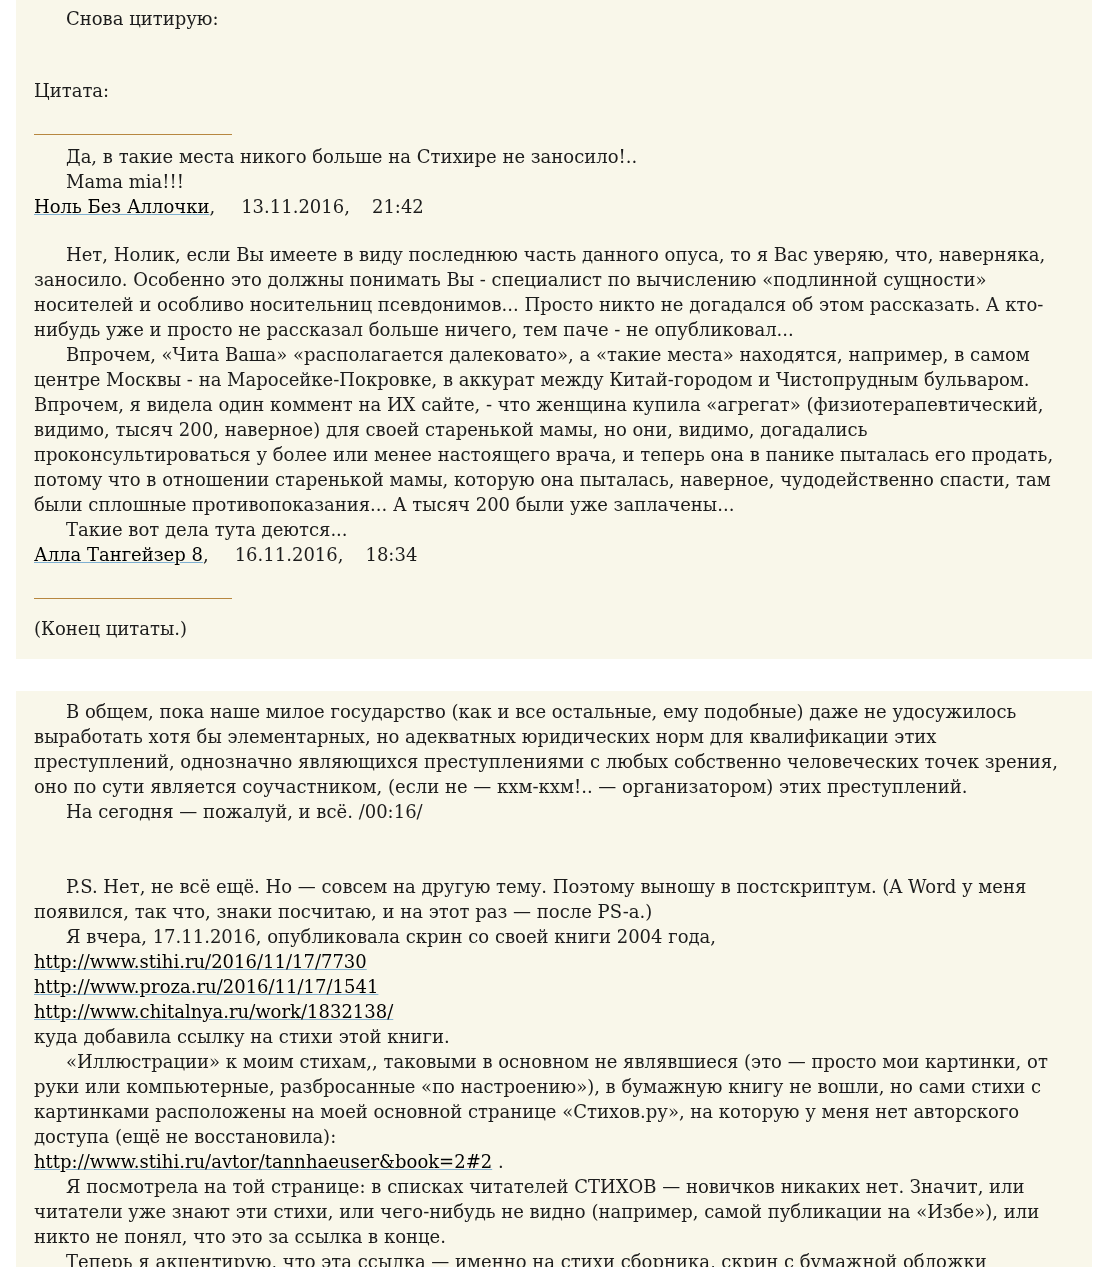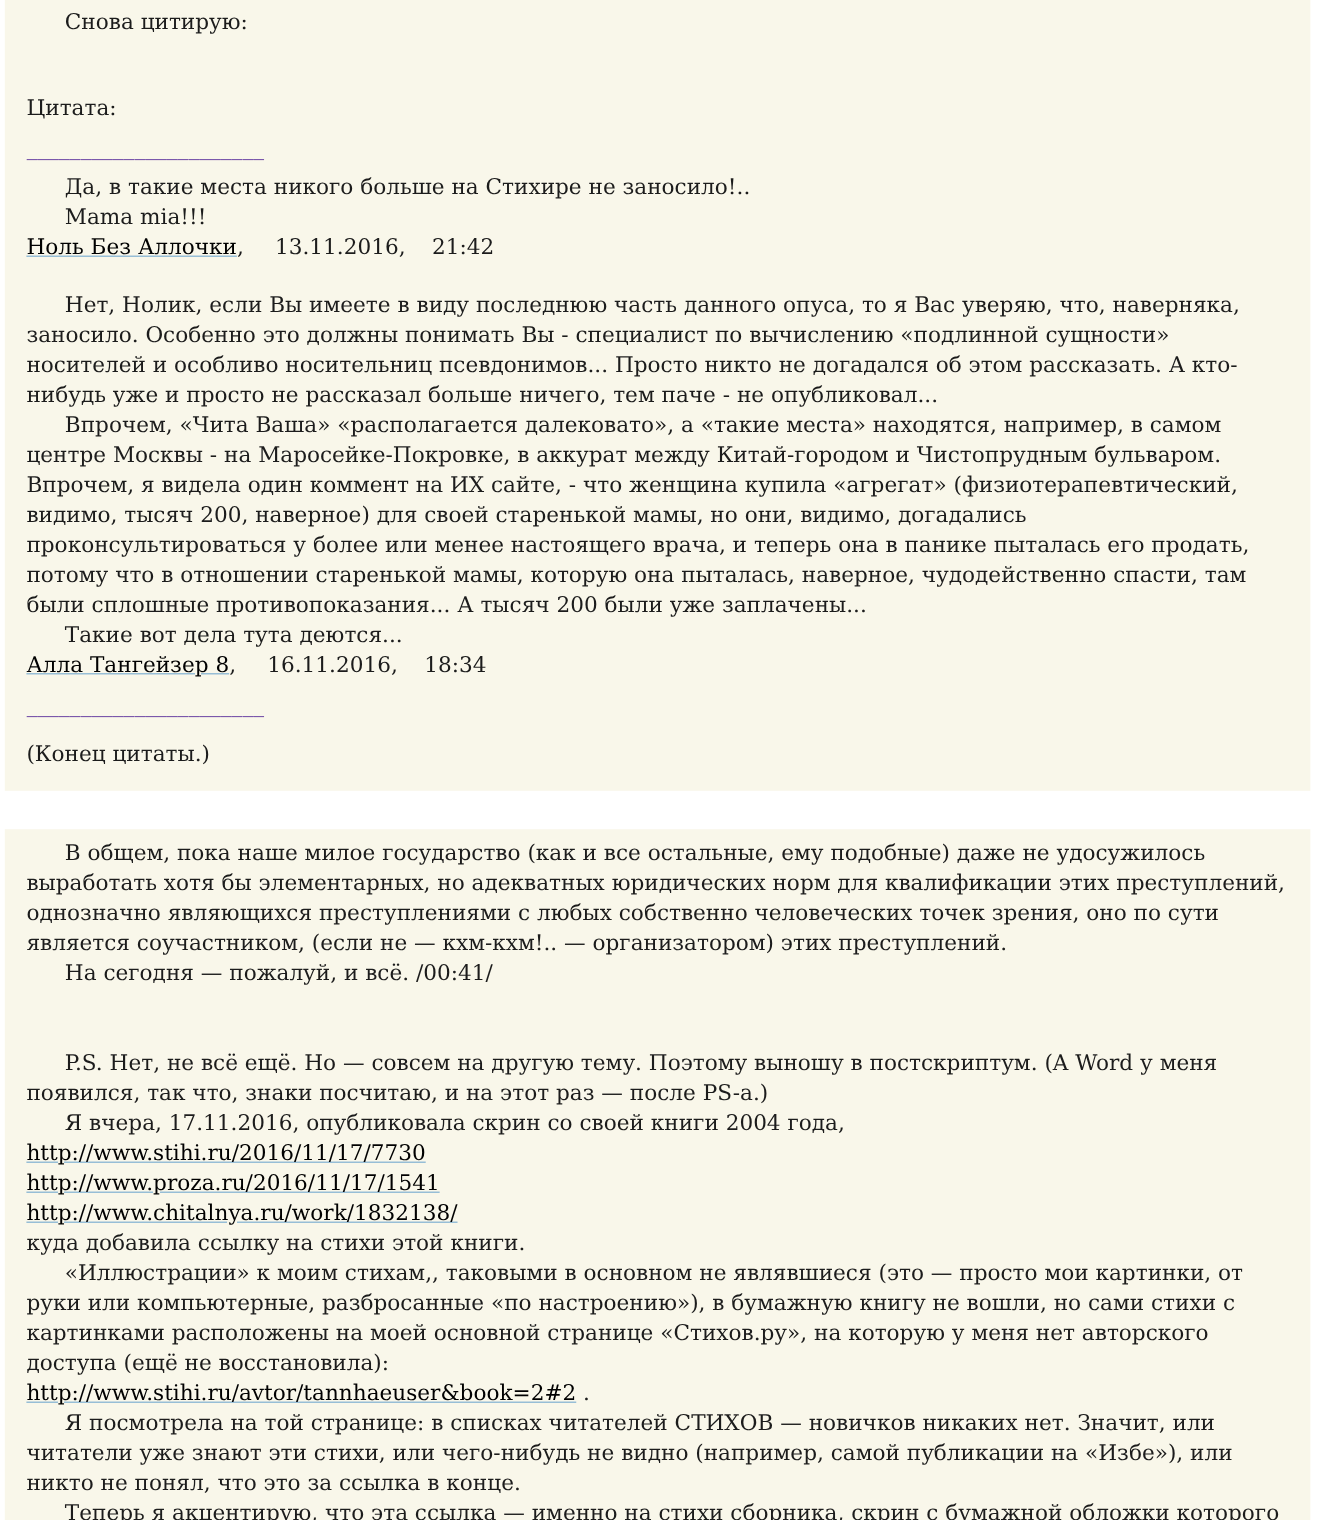--- a/index.html
+++ b/index.html
@@ -9,34 +9,34 @@
   }
   body {
     width: 1116px;
     font-family: "DejaVu Serif", "Liberation Serif", serif;
     font-size: 18px;
     line-height: 25px;
     color: #1c1c1c;
   }
   .sheet {
     background: #f9f7ea;
-    margin-left: 4px;
+    margin-left: 16px;
     margin-right: 24px;
     padding: 6px 20px 18px 18px;
   }
   .sheet--main { margin-top: 32px; padding-top: 8px; padding-bottom: 14px; }
   p { margin: 0; }
   .indent { text-indent: 32px; }
   .gap-xs { height: 8px; }
   .gap-s  { height: 16px; }
   .gap-m  { height: 23px; }
   .gap-l  { height: 47px; }
   .gap-xl { height: 50px; }
   .divider {
-    color: #4c1d95;
+    color: #a16207;
     letter-spacing: 0;
     white-space: nowrap;
     overflow: hidden;
   }
   a.lnk {
     color: #000000;
     text-decoration: underline;
     text-decoration-color: #7fb0d2;
   }
   .sig .comma { color: #1c1c1c; }
@@ -62,21 +62,21 @@
   <p class="indent">Такие вот дела тута деются...</p>
   <p class="sig"><a class="lnk" href="#">Алла Тангейзер 8</a><span class="comma">,</span><span class="date">16.11.2016,</span><span class="time">18:34</span></p>
   <div class="gap-xs"></div>
   <p class="divider">______________________</p>
   <div class="gap-s"></div>
   <p>(Конец цитаты.)</p>
 </div>
 
 <div class="sheet sheet--main">
   <p class="indent">В общем, пока наше милое государство (как и все остальные, ему подобные) даже не удосужилось выработать хотя бы элементарных, но адекватных юридических норм для квалификации этих преступлений, однозначно являющихся преступлениями с любых собственно человеческих точек зрения, оно по сути является соучастником, (если не — кхм-кхм!.. — организатором) этих преступлений.</p>
-  <p class="indent">На сегодня — пожалуй, и всё. /00:41/</p>
+  <p class="indent">На сегодня — пожалуй, и всё. /00:16/</p>
   <div class="gap-xl"></div>
   <p class="indent">P.S. Нет, не всё ещё. Но — совсем на другую тему. Поэтому выношу в постскриптум. (A Word у меня появился, так что, знаки посчитаю, и на этот раз — после PS-а.)</p>
   <p class="indent">Я вчера, 17.11.2016, опубликовала скрин со своей книги 2004 года,</p>
   <p><a class="lnk" href="#">http://www.stihi.ru/2016/11/17/7730</a></p>
   <p><a class="lnk" href="#">http://www.proza.ru/2016/11/17/1541</a></p>
   <p><a class="lnk" href="#">http://www.chitalnya.ru/work/1832138/</a></p>
   <p>куда добавила ссылку на стихи этой книги.</p>
   <p class="indent">«Иллюстрации» к моим стихам,, таковыми в основном не являвшиеся (это — просто мои картинки, от руки или компьютерные, разбросанные «по настроению»), в бумажную книгу не вошли, но сами стихи с картинками расположены на моей основной странице «Стихов.ру», на которую у меня нет авторского доступа (ещё не восстановила):</p>
   <p><a class="lnk" href="#">http://www.stihi.ru/avtor/tannhaeuser&amp;book=2#2</a><span> .</span></p>
   <p class="indent">Я посмотрела на той странице: в списках читателей СТИХОВ — новичков никаких нет. Значит, или читатели уже знают эти стихи, или чего-нибудь не видно (например, самой публикации на «Избе»), или никто не понял, что это за ссылка в конце.</p>

